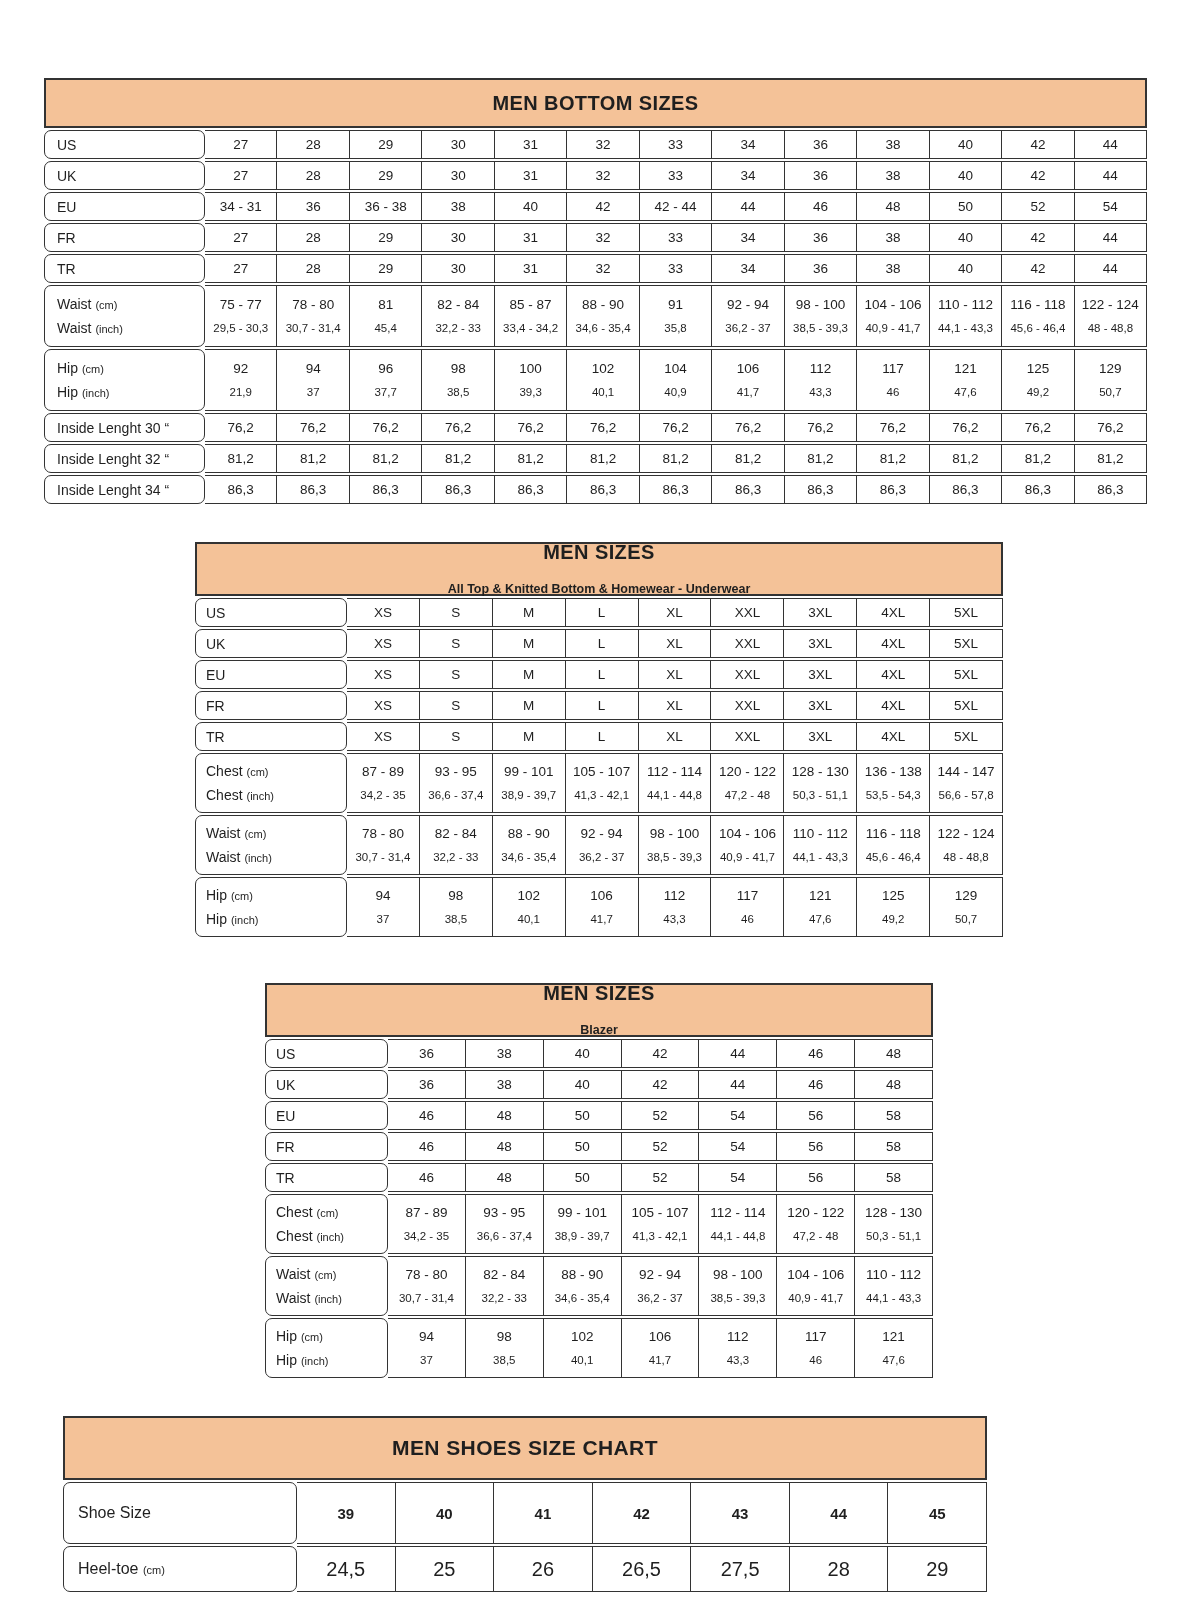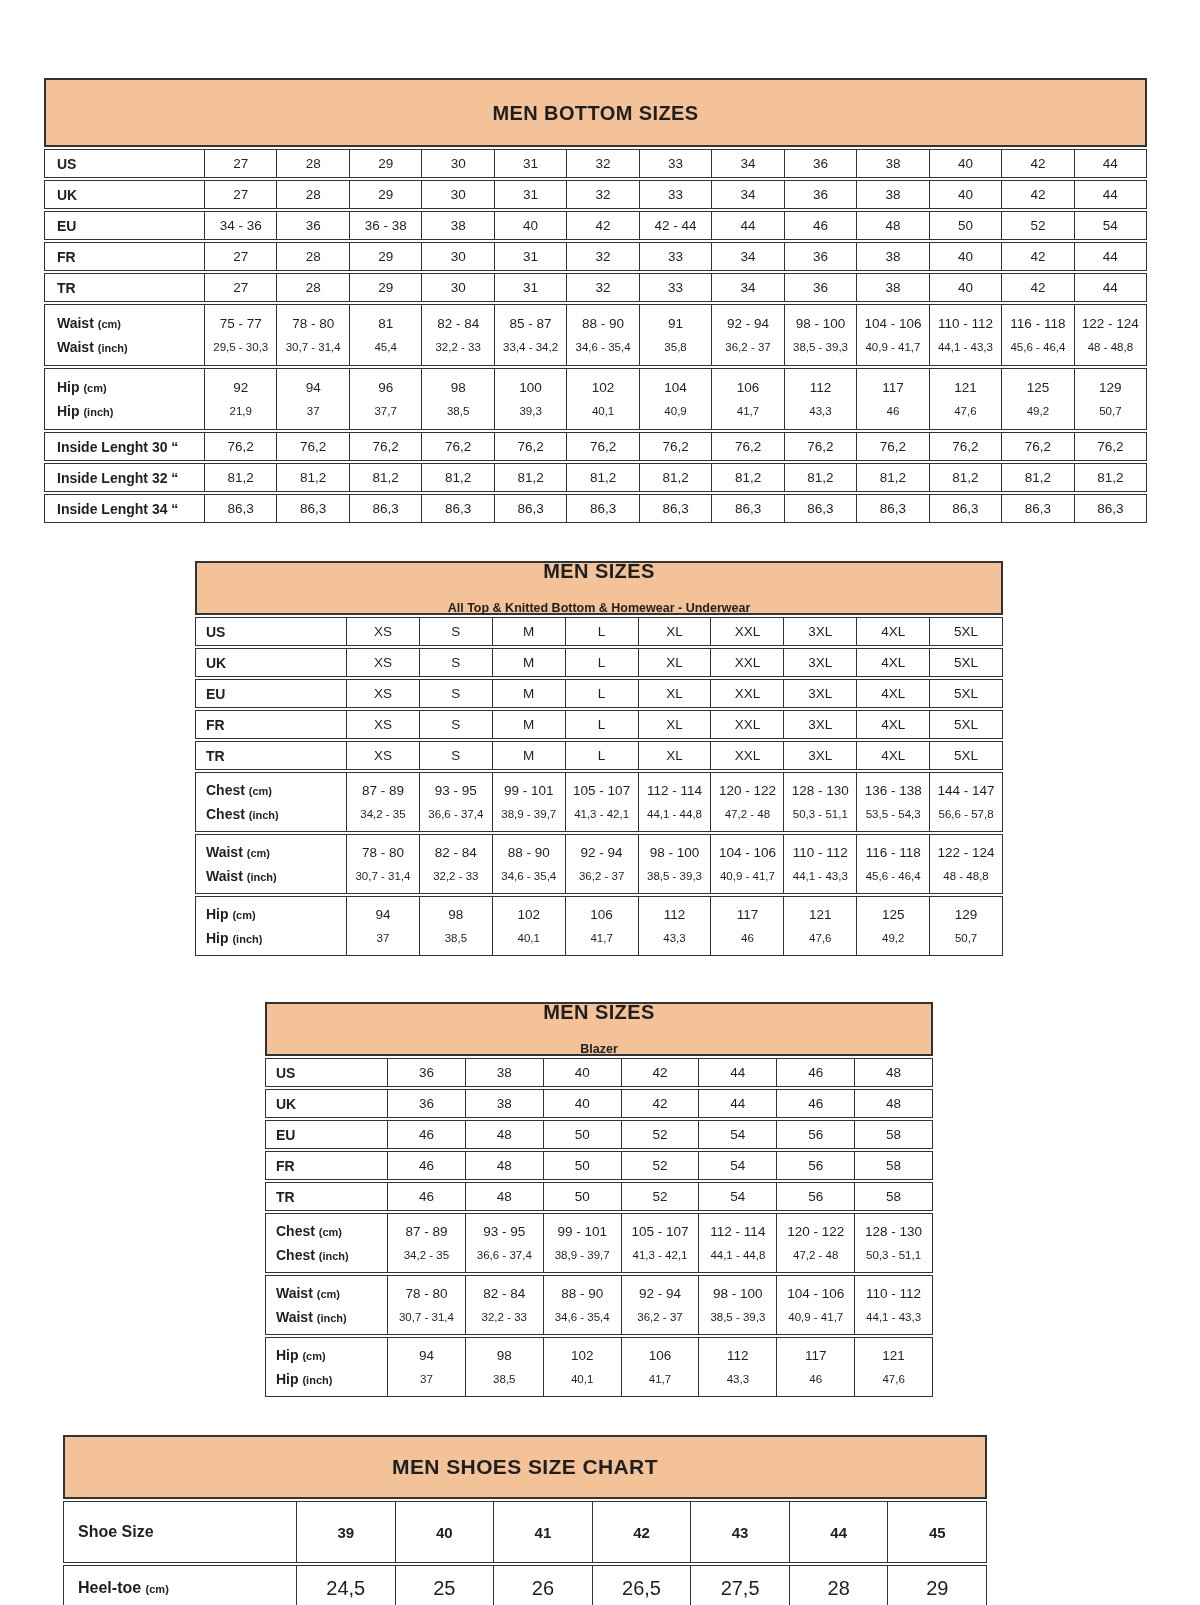--- a/index.html
+++ b/index.html
@@ -20,31 +20,31 @@
   }
   .title{font-weight:bold;font-size:20px;letter-spacing:.4px;line-height:1.1;}
   .subtitle{font-weight:bold;font-size:12.5px;line-height:1.1;margin-top:20px;}
   .subtitle:empty{display:none;}
   .tbl-row{display:flex;margin-top:2px;}
   .cell{
     box-sizing:border-box;border:1.5px solid var(--bd);border-left:none;background:#fff;
     display:flex;flex-direction:column;justify-content:center;min-width:0;
   }
   .cell:first-child{border-left:1.5px solid var(--bd);}
-  .label-cell{align-items:flex-start;padding-left:12px;font-weight:bold;}
+  .label-cell{align-items:flex-start;padding-left:12px;font-weight:normal;border-radius:7px;}
   .data-cell{flex:1;align-items:center;text-align:center;}
   .group .cell{justify-content:space-evenly;}
   .lbl{font-size:14px;line-height:1;white-space:nowrap;}
   .unit{font-size:11px;text-align:right;}
   .val{font-size:13.5px;line-height:1;white-space:nowrap;}
   .sub{font-size:11.5px;}
 
   
   .t1{margin:78px 0 0 44px;width:1103px;}
-  .t1 .tbl-header{height:69px;}
+  .t1 .tbl-header{height:50px;}
   .t1 .label-cell{flex:0 0 161px;}
   .t1 .tbl-row{height:29px;}
   .t1 .tbl-row.group{height:62px;}
 
   
   .t2{margin:38px 0 0 195px;width:808px;}
   .t2 .tbl-header{height:54px;}
   .t2 .label-cell{flex:0 0 152px;padding-left:10px;}
   .t2 .tbl-row{height:29px;}
   .t2 .tbl-row.group{height:60px;}
@@ -164,21 +164,21 @@
           </div>
           <div class="cell data-cell">
             <div class="val">44</div>
           </div>
         </div>
         <div class="tbl-row">
           <div class="cell label-cell">
             <div class="lbl">EU</div>
           </div>
           <div class="cell data-cell">
-            <div class="val">34 - 36</div>
+            <div class="val">34 - 31</div>
           </div>
           <div class="cell data-cell">
             <div class="val">36</div>
           </div>
           <div class="cell data-cell">
             <div class="val">36 - 38</div>
           </div>
           <div class="cell data-cell">
             <div class="val">38</div>
           </div>

